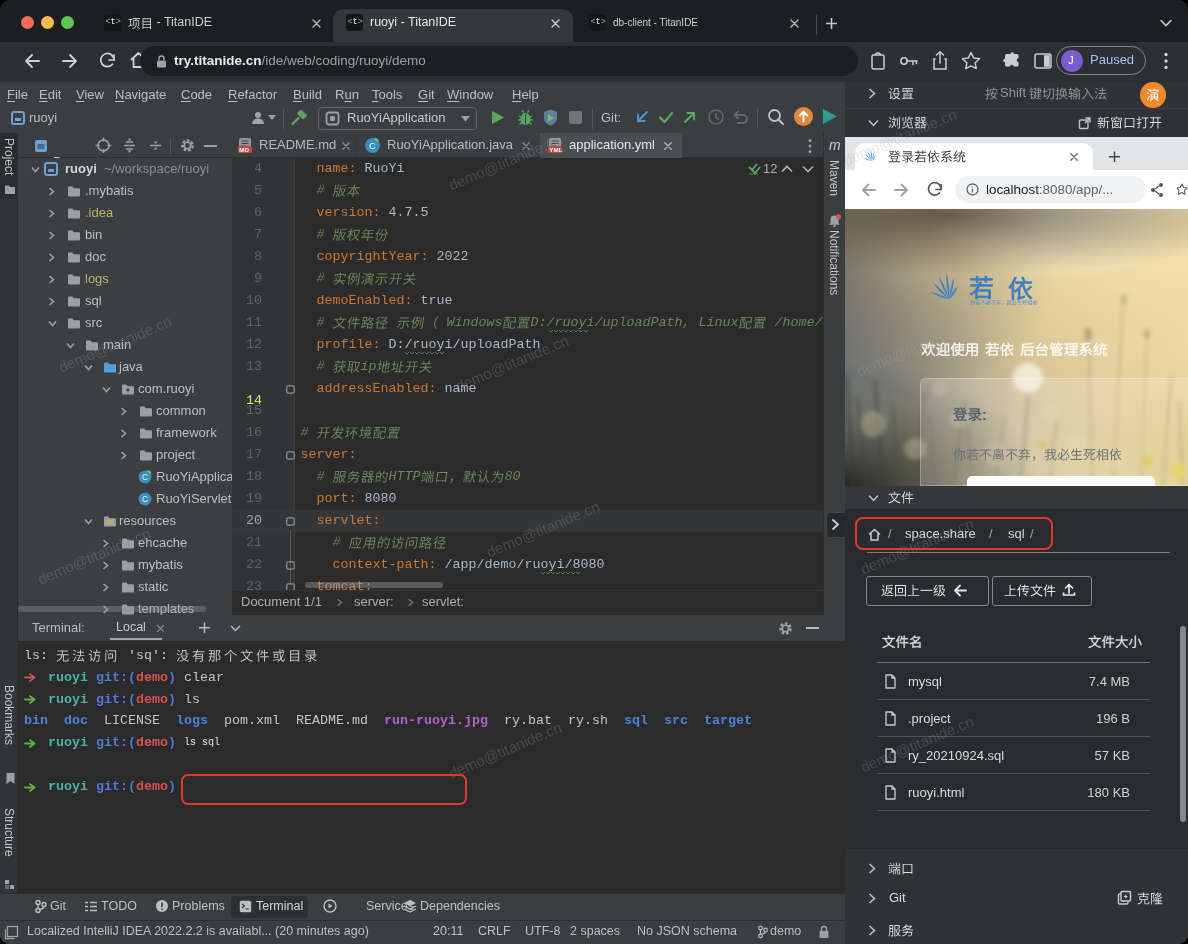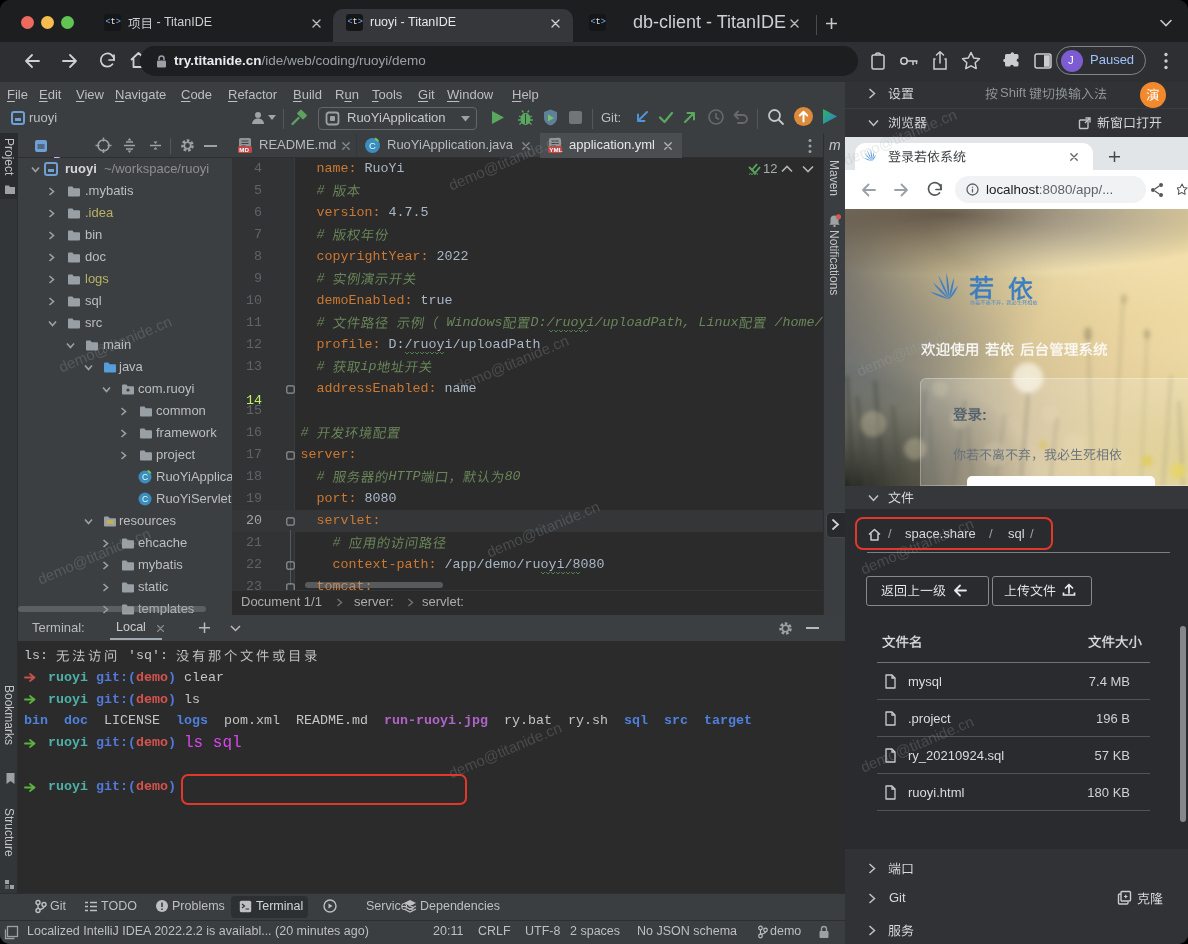--- a/index.html
+++ b/index.html
@@ -120,21 +120,21 @@
       <path d="M3 3L10 10M10 3L3 10" stroke="#b9bcbe" stroke-width="1.4" stroke-linecap="round"></path>
     </svg>
     <div class="a" style="left:346.0px;top:14.0px;width:17.0px;height:17.0px;border-radius:3px;background:#151618"></div>
     <div class="a" style="left:347.5px;top:17.2px;font-size:8.50px;color:#7aa8f0;line-height:10.5px;font-family:'Liberation Mono',monospace;">&lt;<span style="color:#e8e8e8">t</span>&gt;</div>
     <div class="a" style="left:370.0px;top:15.2px;font-size:12.50px;color:#e6e8ea;line-height:15.5px;">ruoyi - TitanIDE</div>
     <svg class="a" style="left:549.0px;top:16.5px;" width="13.0" height="13.0" viewBox="0 0 13 13">
       <path d="M3 3L10 10M10 3L3 10" stroke="#ccced1" stroke-width="1.4" stroke-linecap="round"></path>
     </svg>
     <div class="a" style="left:589.0px;top:14.0px;width:17.0px;height:17.0px;border-radius:3px;background:#151618"></div>
     <div class="a" style="left:590.5px;top:17.2px;font-size:8.50px;color:#7aa8f0;line-height:10.5px;font-family:'Liberation Mono',monospace;">&lt;<span style="color:#e8e8e8">t</span>&gt;</div>
-    <div class="a" style="left:613.0px;top:15.2px;font-size:18px;color:#cdd0d3;line-height:15.5px;margin-left:20px;">db-client - TitanIDE</div>
+    <div class="a" style="left:613.0px;top:15.2px;font-size:10px;color:#cdd0d3;line-height:15.5px;">db-client - TitanIDE</div>
     <svg class="a" style="left:788.0px;top:16.5px;" width="13.0" height="13.0" viewBox="0 0 13 13">
       <path d="M3 3L10 10M10 3L3 10" stroke="#b9bcbe" stroke-width="1.4" stroke-linecap="round"></path>
     </svg>
     <div class="a" style="left:816.0px;top:15.0px;width:1.0px;height:20.0px;background:#494b4e"></div>
     <svg class="a" style="left:825.0px;top:17.0px;" width="13.0" height="13.0" viewBox="0 0 13 13">
       <path d="M6.5 1V12M1 6.5H12" stroke="#c6c9cc" stroke-width="1.6"></path>
     </svg>
     <svg class="a" style="left:1160.0px;top:19.0px;" width="12.0" height="8.0" viewBox="0 0 12 8">
       <path d="M1 1.5L6 6.5L11 1.5" stroke="#c6c9cc" stroke-width="1.6" fill="none" stroke-linecap="round"></path>
     </svg>
@@ -768,21 +768,21 @@
     <div class="a" style="left:624.0px;top:713.4px;font-size:13.33px;color:#4e80dd;line-height:16.5px;font-weight:bold;font-family:'Liberation Mono',monospace;">sql</div>
     <div class="a" style="left:664.0px;top:713.4px;font-size:13.33px;color:#4e80dd;line-height:16.5px;font-weight:bold;font-family:'Liberation Mono',monospace;">src</div>
     <div class="a" style="left:704.0px;top:713.4px;font-size:13.33px;color:#4e80dd;line-height:16.5px;font-weight:bold;font-family:'Liberation Mono',monospace;">target</div>
     <svg class="a" style="left:24.0px;top:739.1px;" width="13.0" height="9.0" viewBox="0 0 13 9">
       <path d="M1 4.5h8M6 1l4.5 3.5L6 8" stroke="#59b33e" stroke-width="1.8" fill="none" stroke-linecap="round" stroke-linejoin="round"></path>
     </svg>
     <div class="a" style="left:48.0px;top:735.3px;font-size:13.33px;color:#4db1a8;line-height:16.5px;font-weight:bold;font-family:'Liberation Mono',monospace;">ruoyi</div>
     <div class="a" style="left:96.0px;top:735.3px;font-size:13.33px;color:#5179d9;line-height:16.5px;font-weight:bold;font-family:'Liberation Mono',monospace;">git:(</div>
     <div class="a" style="left:136.0px;top:735.3px;font-size:13.33px;color:#d4534e;line-height:16.5px;font-weight:bold;font-family:'Liberation Mono',monospace;">demo</div>
     <div class="a" style="left:168.0px;top:735.3px;font-size:13.33px;color:#5179d9;line-height:16.5px;font-weight:bold;font-family:'Liberation Mono',monospace;">)</div>
-    <div class="a" style="left:184.0px;top:735.3px;font-size:16px;color:#d946ef;line-height:16.5px;font-family:'Liberation Mono',monospace;">ls&nbsp;sql</div>
+    <div class="a" style="left:184.0px;top:735.3px;font-size:10px;color:#e5e5e5;line-height:16.5px;font-family:'Liberation Mono',monospace;">ls&nbsp;sql</div>
     <svg class="a" style="left:24.0px;top:782.9px;" width="13.0" height="9.0" viewBox="0 0 13 9">
       <path d="M1 4.5h8M6 1l4.5 3.5L6 8" stroke="#59b33e" stroke-width="1.8" fill="none" stroke-linecap="round" stroke-linejoin="round"></path>
     </svg>
     <div class="a" style="left:48.0px;top:779.1px;font-size:13.33px;color:#4db1a8;line-height:16.5px;font-weight:bold;font-family:'Liberation Mono',monospace;">ruoyi</div>
     <div class="a" style="left:96.0px;top:779.1px;font-size:13.33px;color:#5179d9;line-height:16.5px;font-weight:bold;font-family:'Liberation Mono',monospace;">git:(</div>
     <div class="a" style="left:136.0px;top:779.1px;font-size:13.33px;color:#d4534e;line-height:16.5px;font-weight:bold;font-family:'Liberation Mono',monospace;">demo</div>
     <div class="a" style="left:168.0px;top:779.1px;font-size:13.33px;color:#5179d9;line-height:16.5px;font-weight:bold;font-family:'Liberation Mono',monospace;">)</div>
     <div class="a" style="left:0.0px;top:893.0px;width:845.0px;height:27.0px;background:#3b3e40;border-top:1px solid #2c2e30"></div>
     <svg class="a" style="left:34.0px;top:899.0px;" width="13.0" height="15.0" viewBox="0 0 13 15">
       <circle cx="4" cy="3.5" r="2" stroke="#bdbfc1" stroke-width="1.4" fill="none"></circle>

